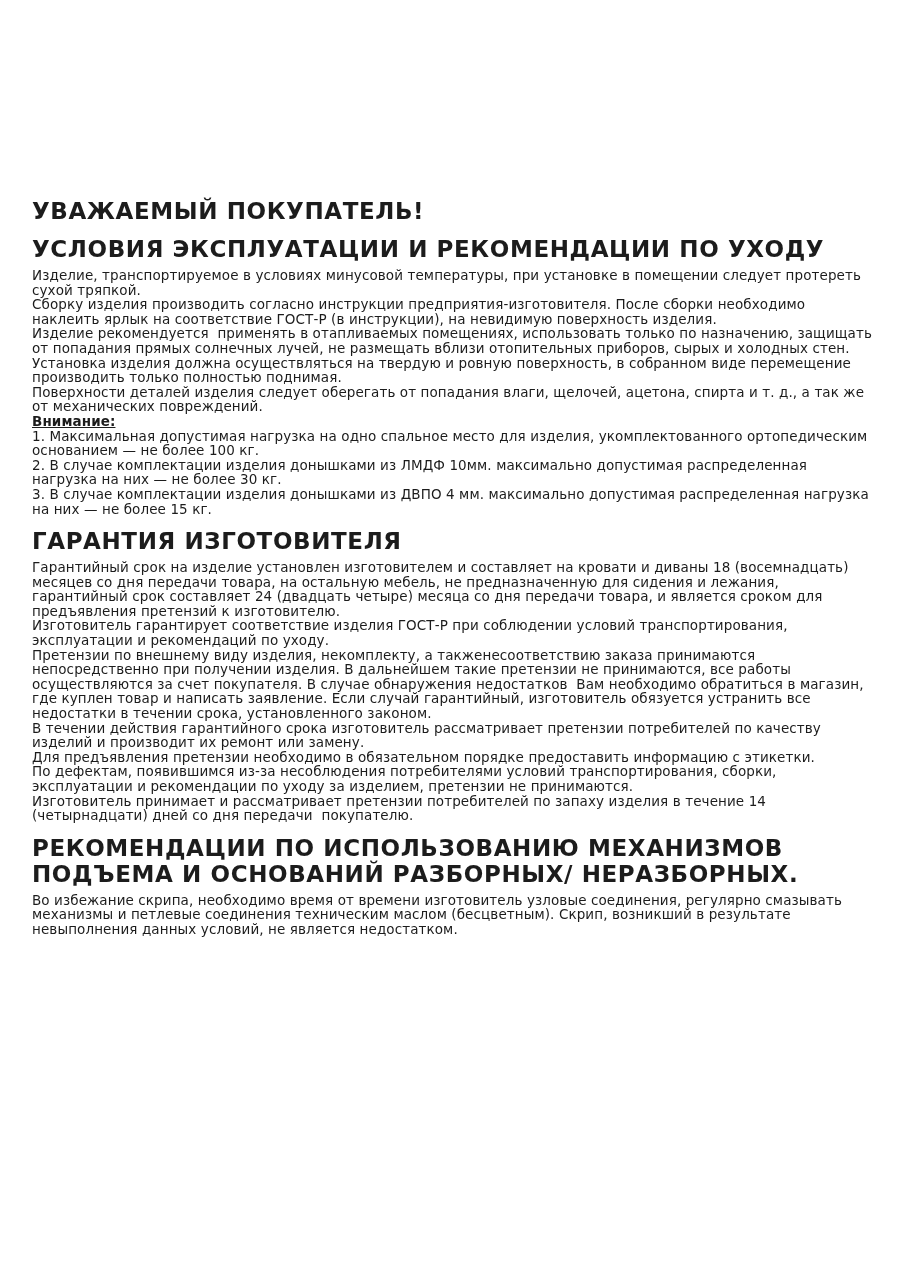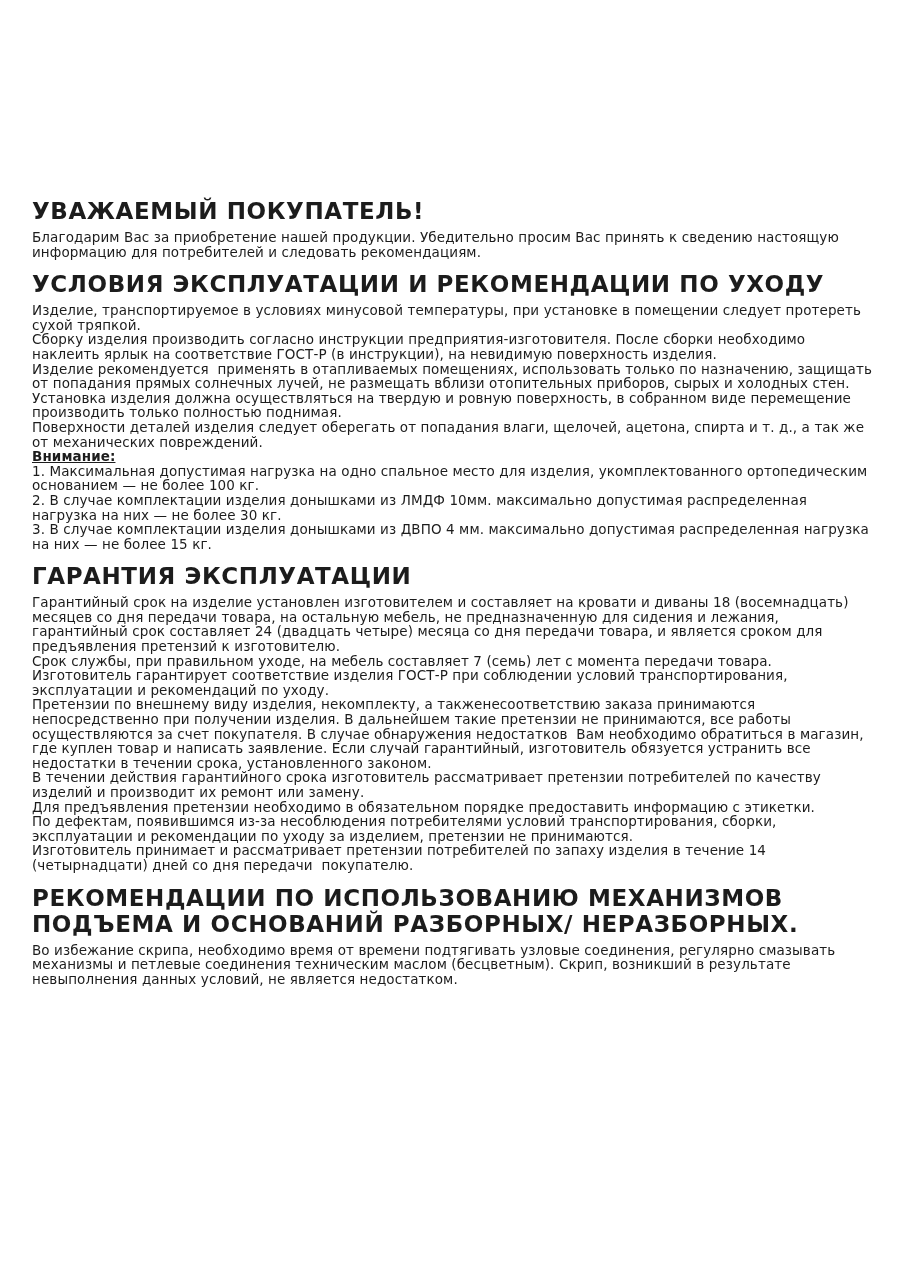--- a/index.html
+++ b/index.html
@@ -42,54 +42,50 @@
     text-decoration: underline;
   }
 </style>
 </head>
 <body style="background: rgb(255, 255, 255);">
 
 <div class="page" style="color: rgb(28, 28, 28);">
 
   <div class="section">
     <h1 class="section-heading first">УВАЖАЕМЫЙ ПОКУПАТЕЛЬ!</h1>
-    <div class="body-text">
-      <p>Благодарим Вас за приобретение нашей продукции. Убедительно просим Вас принять к сведению настоящую информацию для потребителей и следовать рекомендациям.</p>
-    </div>
   </div>
 
   <div class="section">
     <h1 class="section-heading">УСЛОВИЯ ЭКСПЛУАТАЦИИ И РЕКОМЕНДАЦИИ ПО УХОДУ</h1>
     <div class="body-text">
       <p>Изделие, транспортируемое в условиях минусовой температуры, при установке в помещении следует протереть сухой тряпкой.</p>
       <p>Сборку изделия производить согласно инструкции предприятия-изготовителя. После сборки необходимо наклеить ярлык на соответствие ГОСТ-Р (в инструкции), на невидимую поверхность изделия.</p>
       <p>Изделие рекомендуется  применять в отапливаемых помещениях, использовать только по назначению, защищать от попадания прямых солнечных лучей, не размещать вблизи отопительных приборов, сырых и холодных стен.</p>
       <p>Установка изделия должна осуществляться на твердую и ровную поверхность, в собранном виде перемещение производить только полностью поднимая.</p>
       <p>Поверхности деталей изделия следует оберегать от попадания влаги, щелочей, ацетона, спирта и т. д., а так же от механических повреждений.</p>
       <p><span class="attention-label">Внимание:</span></p>
       <p>1. Максимальная допустимая нагрузка на одно спальное место для изделия, укомплектованного ортопедическим основанием — не более 100 кг.</p>
       <p>2. В случае комплектации изделия донышками из ЛМДФ 10мм. максимально допустимая распределенная нагрузка на них — не более 30 кг.</p>
       <p>3. В случае комплектации изделия донышками из ДВПО 4 мм. максимально допустимая распределенная нагрузка на них — не более 15 кг.</p>
     </div>
   </div>
 
   <div class="section">
-    <h1 class="section-heading">ГАРАНТИЯ ЭКСПЛУАТАЦИИ</h1>
+    <h1 class="section-heading">ГАРАНТИЯ ИЗГОТОВИТЕЛЯ</h1>
     <div class="body-text">
       <p>Гарантийный срок на изделие установлен изготовителем и составляет на кровати и диваны 18 (восемнадцать) месяцев со дня передачи товара, на остальную мебель, не предназначенную для сидения и лежания, гарантийный срок составляет 24 (двадцать четыре) месяца со дня передачи товара, и является сроком для предъявления претензий к изготовителю.</p>
-      <p>Срок службы, при правильном уходе, на мебель составляет 7 (семь) лет с момента передачи товара.</p>
       <p>Изготовитель гарантирует соответствие изделия ГОСТ-Р при соблюдении условий транспортирования, эксплуатации и рекомендаций по уходу.</p>
       <p>Претензии по внешнему виду изделия, некомплекту, а такженесоответствию заказа принимаются непосредственно при получении изделия. В дальнейшем такие претензии не принимаются, все работы осуществляются за счет покупателя. В случае обнаружения недостатков  Вам необходимо обратиться в магазин, где куплен товар и написать заявление. Если случай гарантийный, изготовитель обязуется устранить все недостатки в течении срока, установленного законом.</p>
       <p>В течении действия гарантийного срока изготовитель рассматривает претензии потребителей по качеству изделий и производит их ремонт или замену.</p>
       <p>Для предъявления претензии необходимо в обязательном порядке предоставить информацию с этикетки.</p>
       <p>По дефектам, появившимся из-за несоблюдения потребителями условий транспортирования, сборки, эксплуатации и рекомендации по уходу за изделием, претензии не принимаются.</p>
       <p>Изготовитель принимает и рассматривает претензии потребителей по запаху изделия в течение 14 (четырнадцати) дней со дня передачи  покупателю.</p>
     </div>
   </div>
 
   <div class="section">
     <h1 class="section-heading">РЕКОМЕНДАЦИИ ПО ИСПОЛЬЗОВАНИЮ МЕХАНИЗМОВ ПОДЪЕМА И ОСНОВАНИЙ РАЗБОРНЫХ/ НЕРАЗБОРНЫХ.</h1>
     <div class="body-text">
-      <p>Во избежание скрипа, необходимо время от времени подтягивать узловые соединения, регулярно смазывать механизмы и петлевые соединения техническим маслом (бесцветным). Скрип, возникший в результате невыполнения данных условий, не является недостатком.</p>
+      <p>Во избежание скрипа, необходимо время от времени изготовитель узловые соединения, регулярно смазывать механизмы и петлевые соединения техническим маслом (бесцветным). Скрип, возникший в результате невыполнения данных условий, не является недостатком.</p>
     </div>
   </div>
 
 </div>
 
 </body></html>

